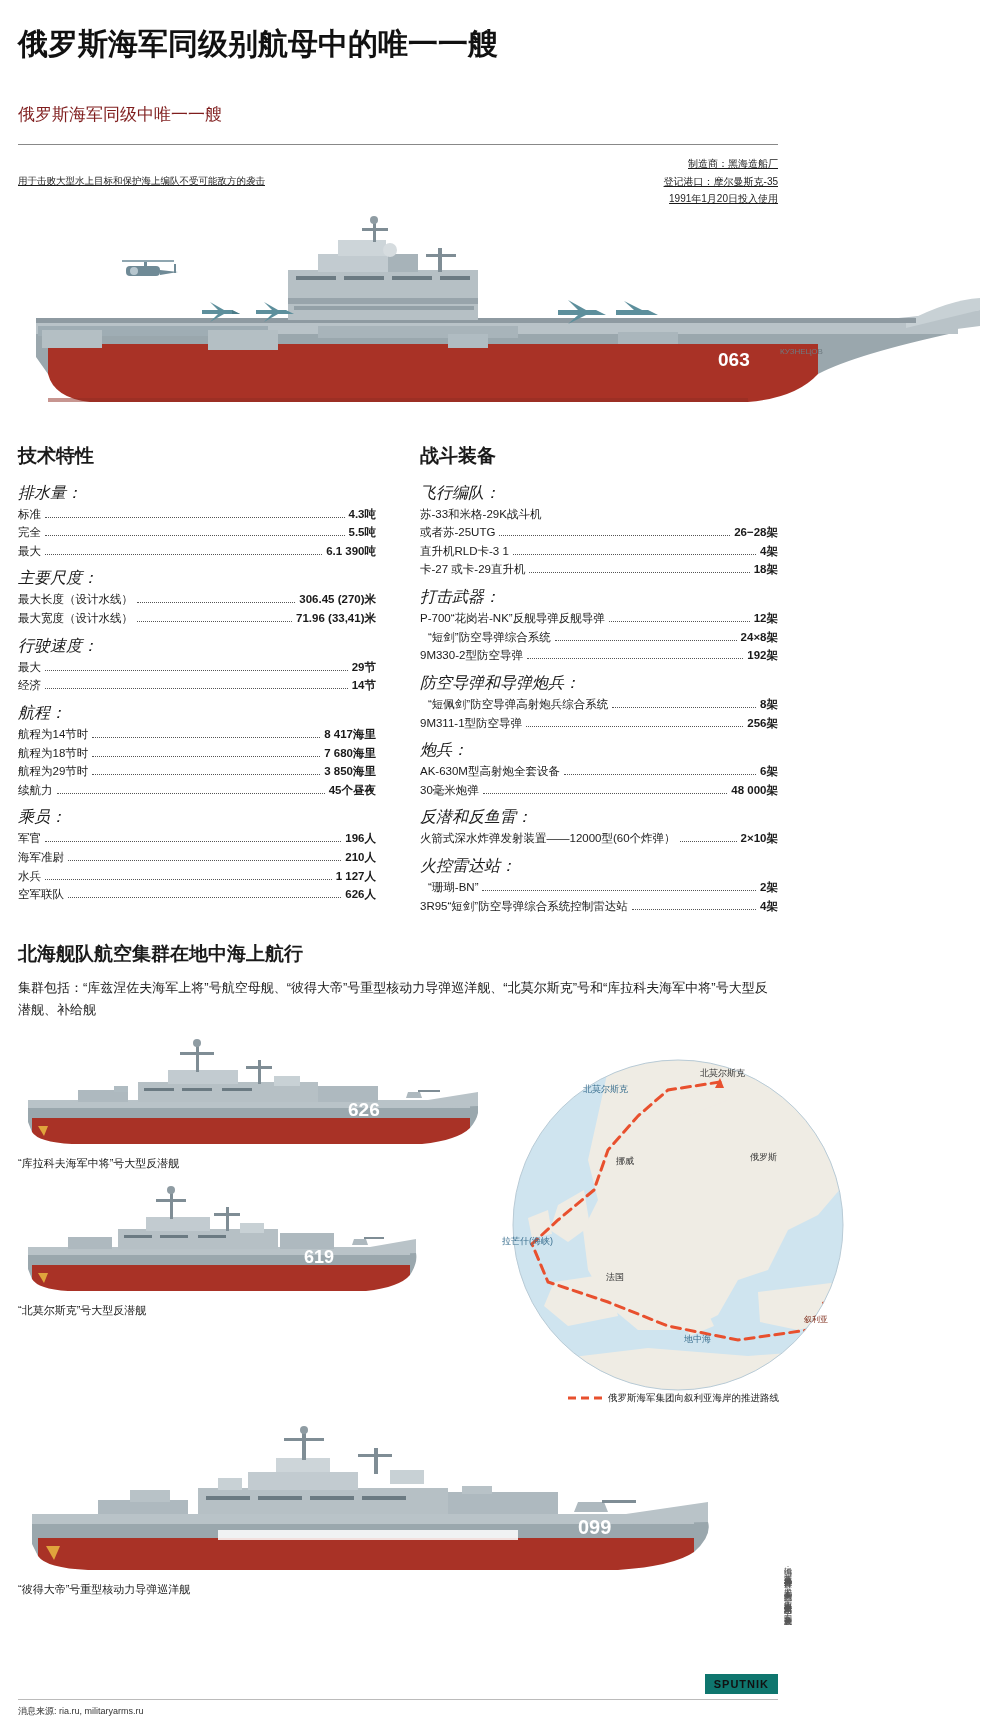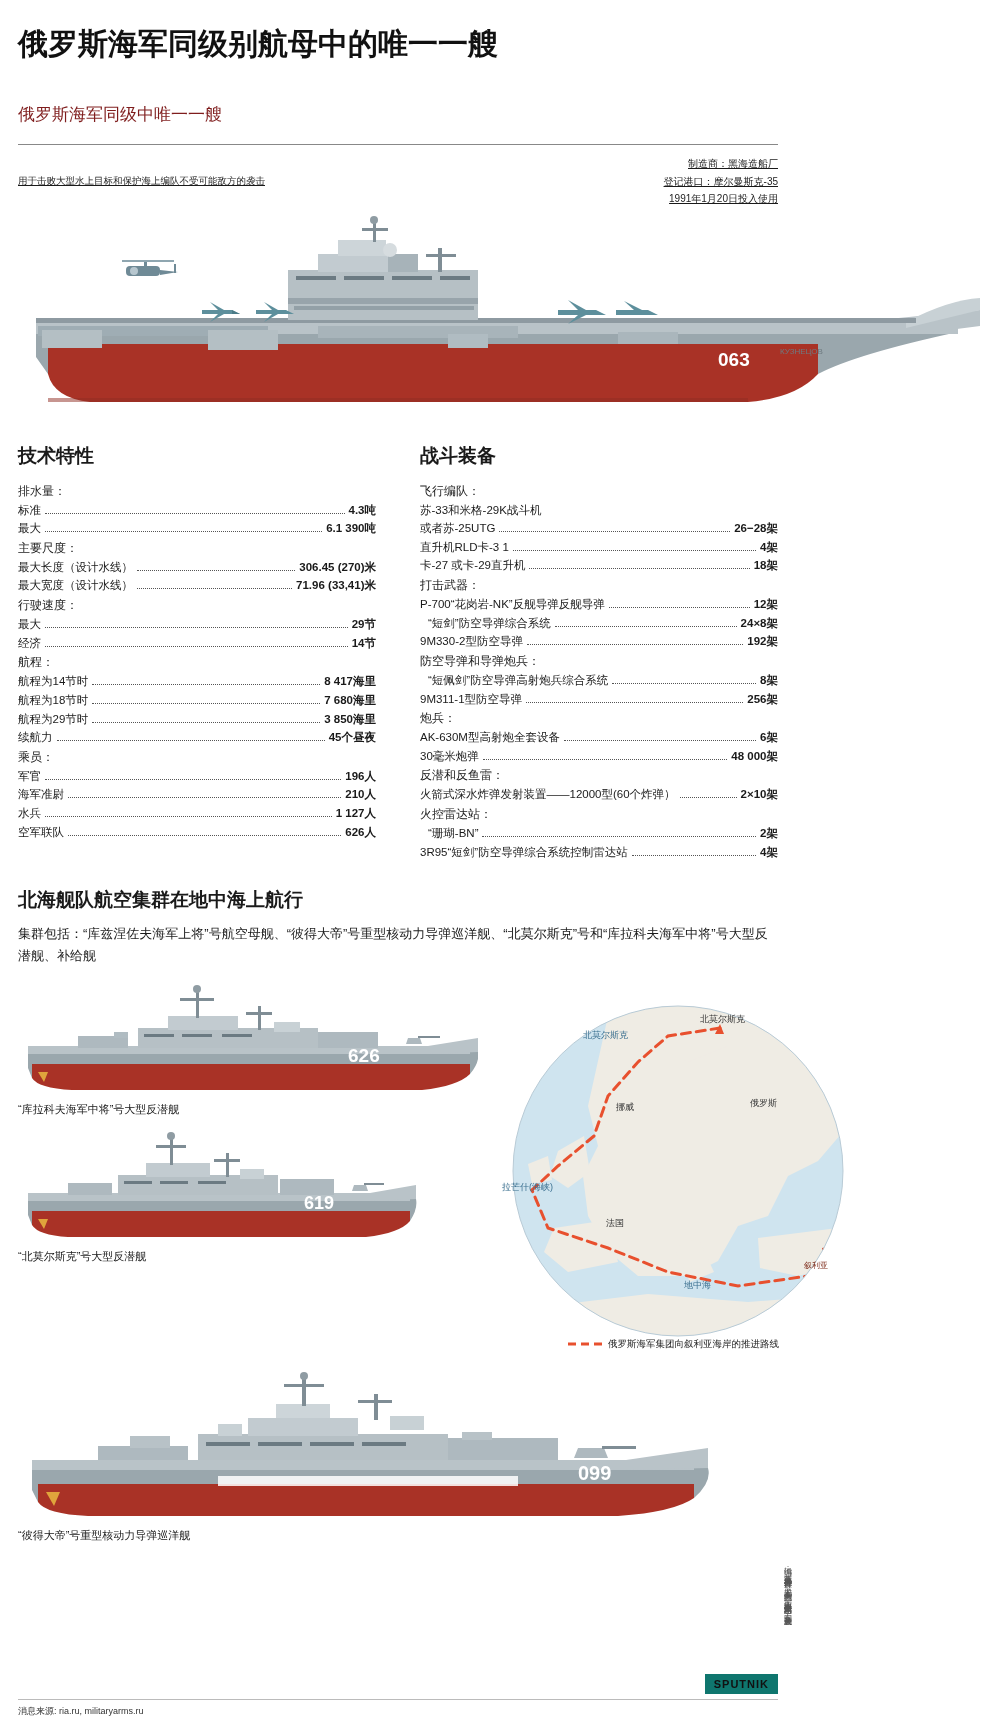--- a/index.html
+++ b/index.html
@@ -55,23 +55,24 @@
     gap: 34px;
   }
   .col { flex: 1; }
   .col-right { flex: 1; padding-left: 10px; }
   h2.sec {
     font-size: 19px;
     font-weight: bold;
     margin-bottom: 14px;
   }
   .grp-label {
-    font-size: 12px;
-    margin-top: 2px;
+    font-size: 16px;
+    margin-top: 8px;
     margin-bottom: 1px;
+    font-style: italic;
   }
   .item {
     display: flex;
     align-items: baseline;
     font-size: 11.5px;
     line-height: 1.62;
     white-space: nowrap;
   }
   .item .nm { flex: 0 0 auto; }
   .item .dots {
@@ -260,20 +261,25 @@
   <div class="cols">
 
     <div class="col">
       <h2 class="sec">技术特性</h2>
 
       <div class="grp-label">排水量：</div>
       <div class="item">
           <span class="nm">标准</span>
           <span class="dots"></span>
           <span class="val">4.3吨</span>
+        </div>
+      <div class="item">
+          <span class="nm">完全</span>
+          <span class="dots"></span>
+          <span class="val">5.5吨</span>
         </div>
       <div class="item">
           <span class="nm">最大</span>
           <span class="dots"></span>
           <span class="val">6.1 390吨</span>
         </div>
 
       <div class="grp-label">主要尺度：</div>
       <div class="item">
           <span class="nm">最大长度（设计水线）</span>

